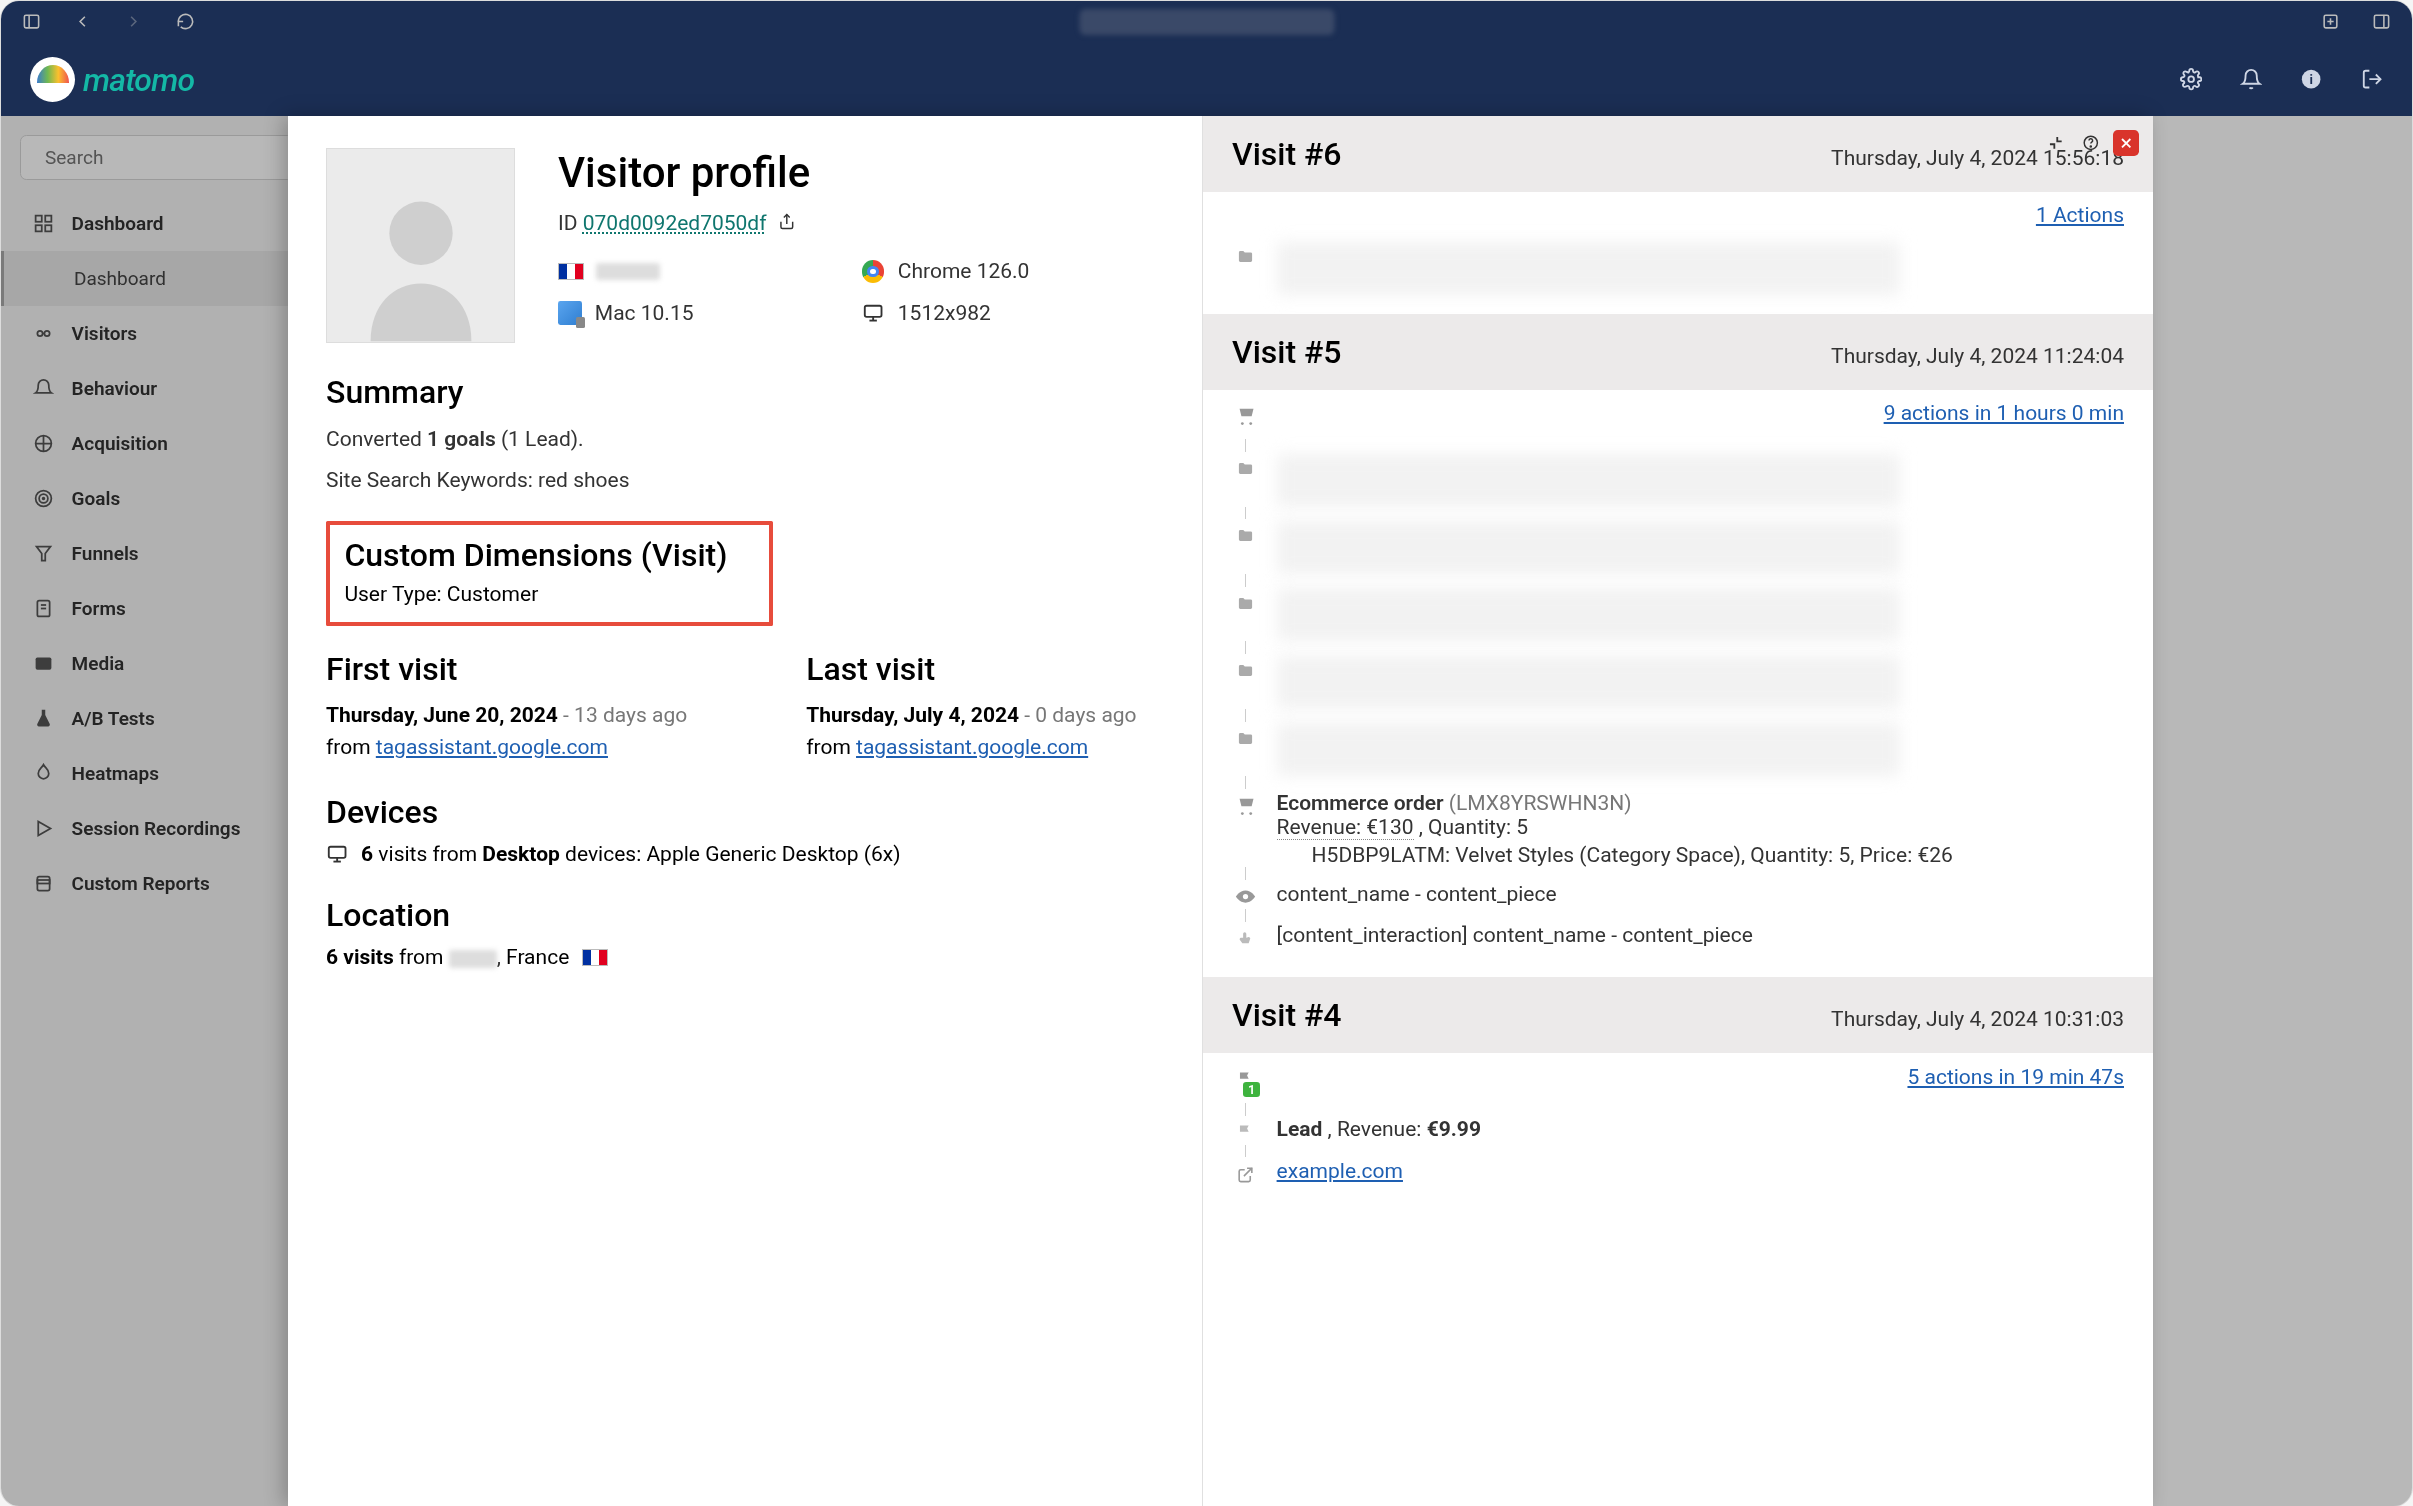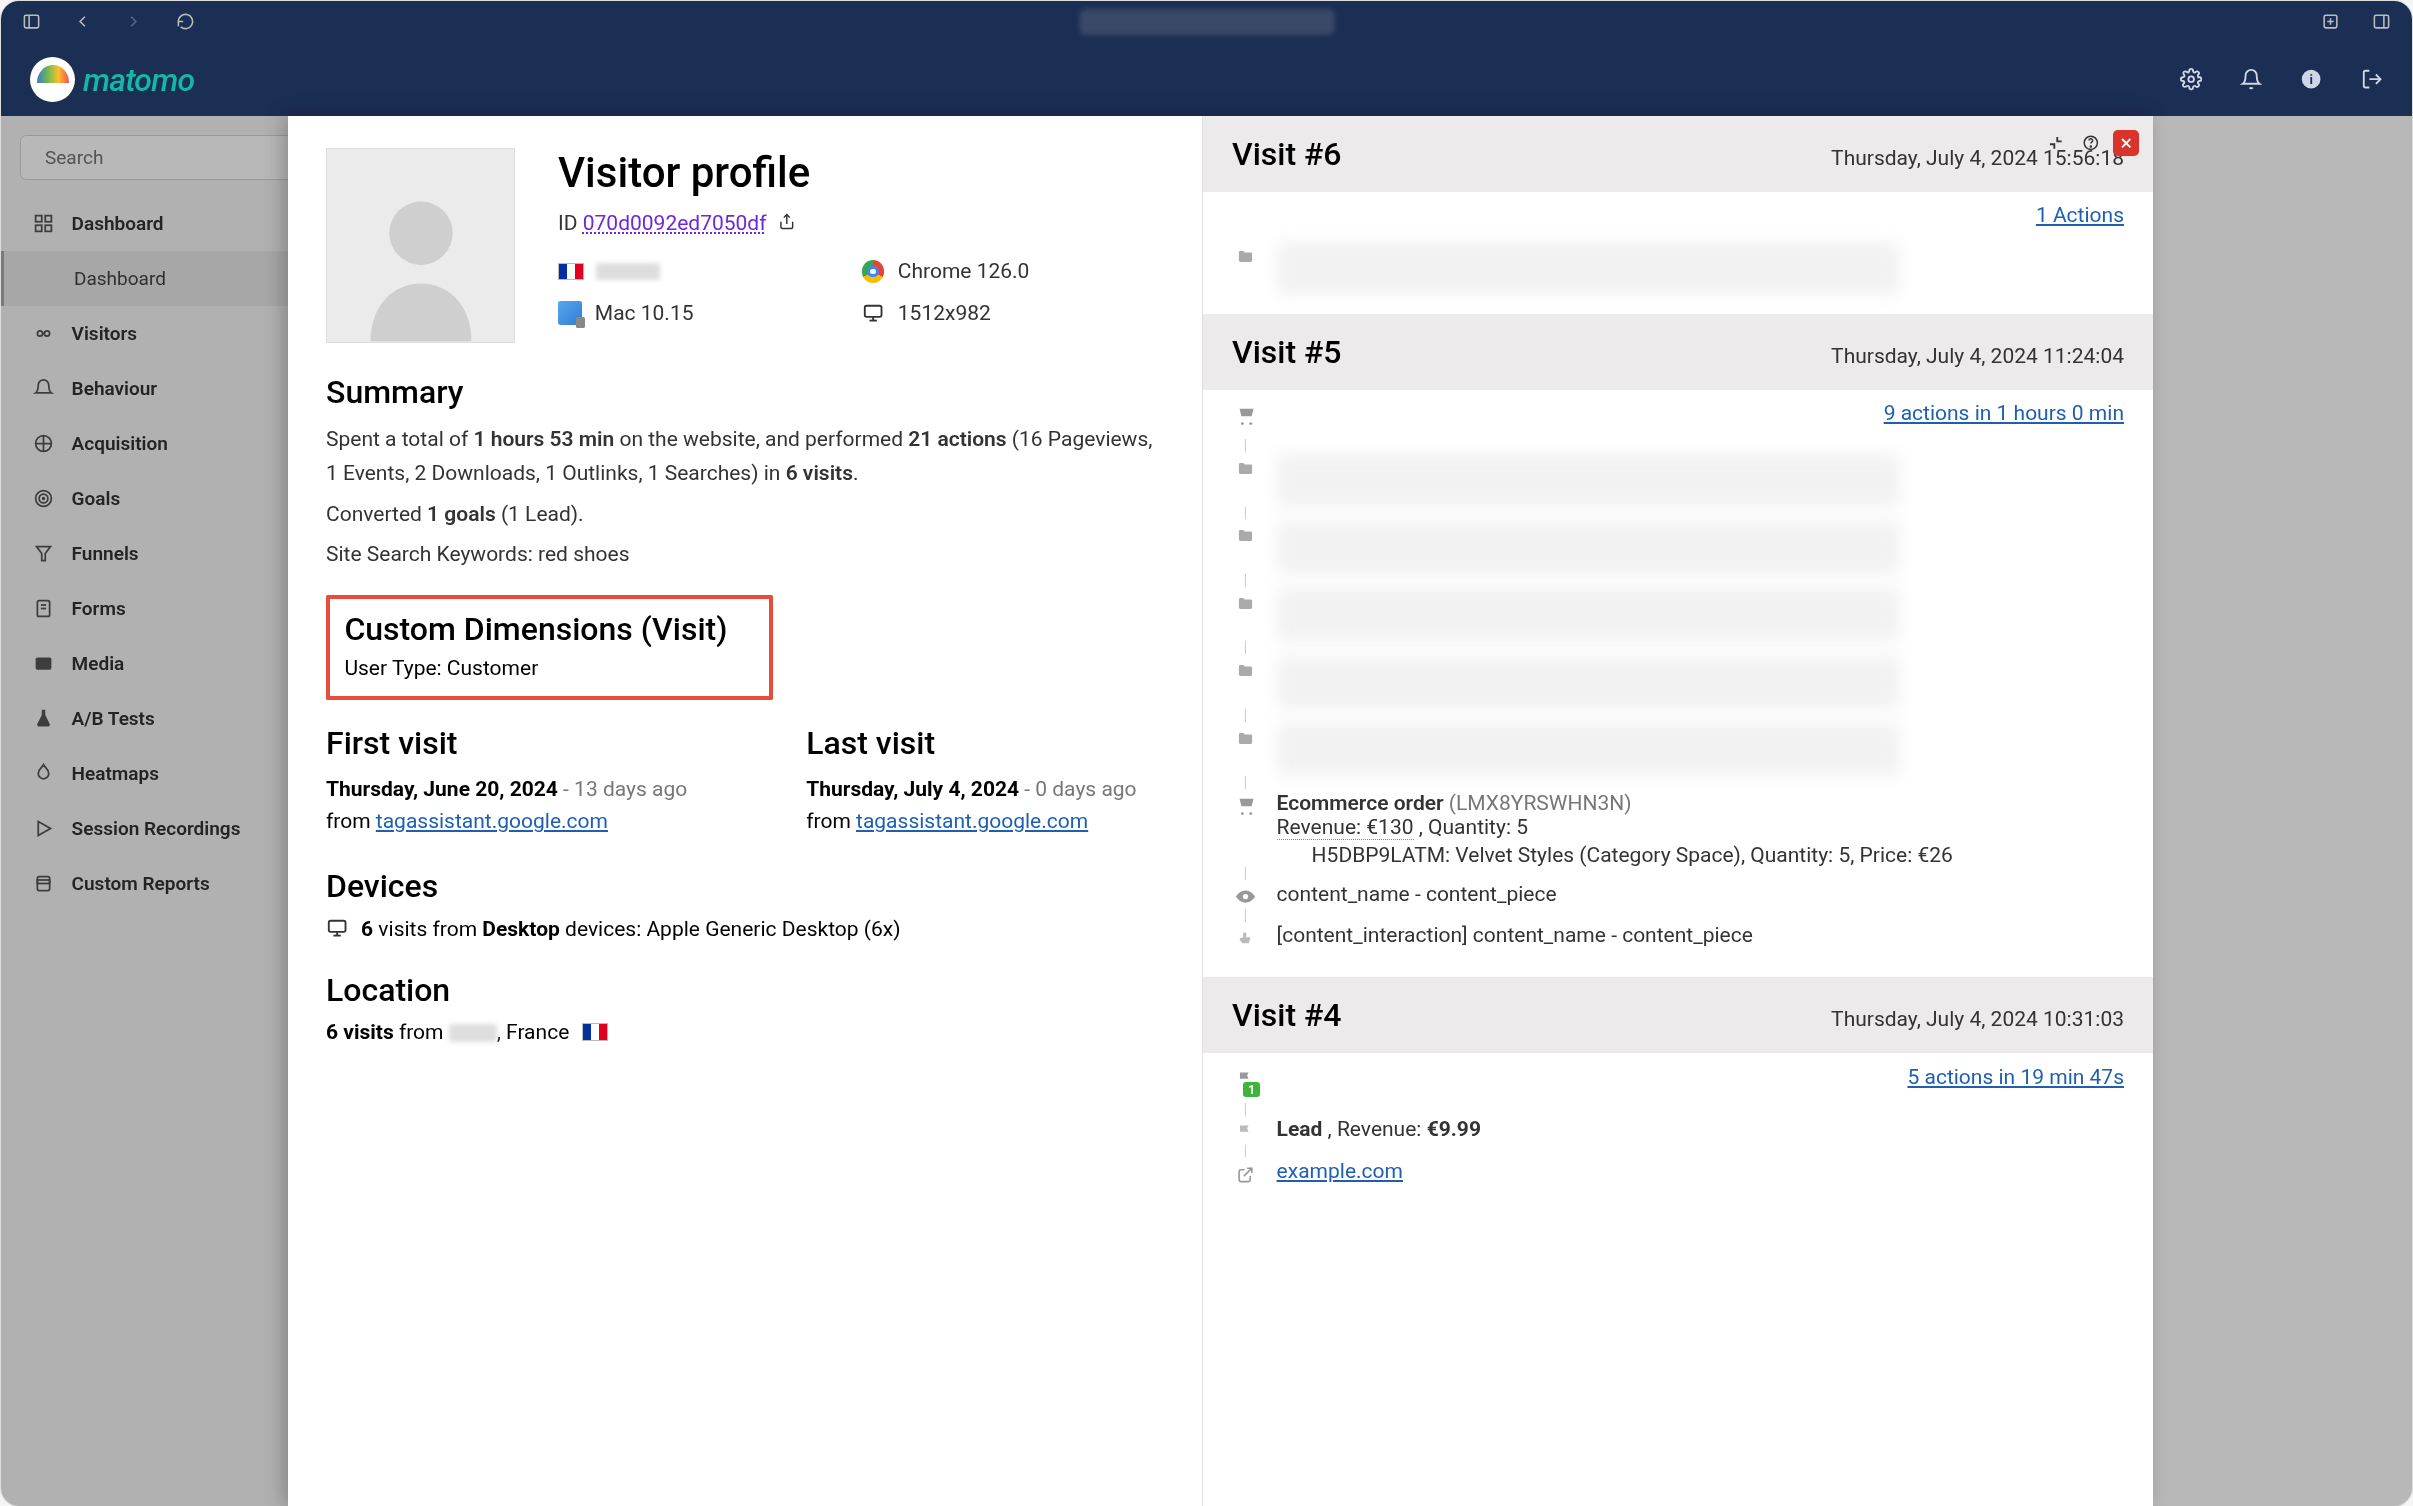--- a/index.html
+++ b/index.html
@@ -32,21 +32,21 @@
 .modal-right { flex: 1; overflow: hidden; position: relative; }
 .modal-controls { position: absolute; top: 14.4px; right: 14.4px; display: flex; gap: 9.6px; z-index: 20; }
 .mctl { width: 25.5px; height: 25.5px; border-radius: 4.8px; display: flex; align-items: center; justify-content: center; cursor: pointer; font-size: 16px; }
 .mctl.close { background: #d9342b; color: #fff; }
 .mctl.other { color: #333; }
 .profile-top { display: flex; gap: 43px; }
 .avatar { width: 195px; height: 195px; background: #ebebeb; border: 0.8px solid #ddd; display: flex; align-items: flex-end; justify-content: center; }
 .avatar svg { width: 144px; height: 160px; fill: #cfcfcf; }
 .profile-info h1 { font-size: 42px; font-weight: 500; margin-bottom: 14.4px; }
 .profile-id { font-size: 21px; color: #333; margin-bottom: 24px; }
-.profile-id a { color: #6d28d9; text-decoration: underline dotted; }
+.profile-id a { color: #0f766e; text-decoration: underline dotted; }
 .info-grid { display: grid; grid-template-columns: 303px 303px; row-gap: 17.6px; font-size: 21px; color: #333; }
 .info-cell { display: flex; align-items: center; gap: 12.8px; }
 .flag { width: 25.5px; height: 17.6px; display:inline-block; background: linear-gradient(90deg,#0030a1 33%,#fff 33%,#fff 66%,#e1001f 66%); border:0.8px solid #bbb; }
 .tinyicon { width: 24px; height: 24px; display: inline-flex; align-items: center; justify-content: center; }
 .mac-icon { width:24px; height:24px; background:linear-gradient(135deg,#5aa5ef,#2f7ed1); border-radius:2.4px; position:relative; }
 .mac-icon::after{content:"";position:absolute;right:-3.2px;bottom:-3.2px;width:9.6px;height:11.2px;background:#888;border-radius:1.6px;}
 .chrome-icon { width: 22.3px; height: 22.3px; border-radius: 50%; background: conic-gradient(#ea4335 0 120deg,#fbbc05 120deg 240deg,#34a853 240deg 360deg); position:relative;}
 .chrome-icon::after{content:"";position:absolute;inset:5.6px;background:#fff;border-radius:50%;border:3.2px solid #4285f4;}
 h2.section { font-size: 32px; font-weight: 500; margin-top: 30px; margin-bottom: 11.2px; }
 .summary-text { font-size: 21px; line-height: 34px; color: #333; }
@@ -352,23 +352,20 @@
                       <line x1="12" y1="16" x2="12" y2="20"></line>
                     </svg>
                   </span>
                 <span>1512x982</span>
               </div>
             </div>
           </div>
         </div>
 
         <h2 class="section">Summary</h2>
-        <div class="summary-text">
-          <span>Spent a total of </span><b>1 hours 53 min</b><span> on the website, and performed </span><b>21 actions</b><span> (16 Pageviews, 1 Events, 2 Downloads, 1 Outlinks, 1 Searches) in </span><b>6 visits</b><span>.</span>
-        </div>
         <div class="summary-text" style="margin-top:6.4px">
           <span>Converted </span><b>1 goals</b><span> (1 Lead).</span>
         </div>
         <div class="summary-text" style="margin-top:6.4px">
           <span>Site Search Keywords: </span><span>red shoes</span>
         </div>
 
         <div class="cd-box">
           <h2>Custom Dimensions (Visit)</h2>
           <div class="kv"><span>User Type: </span><span>Customer</span></div>

